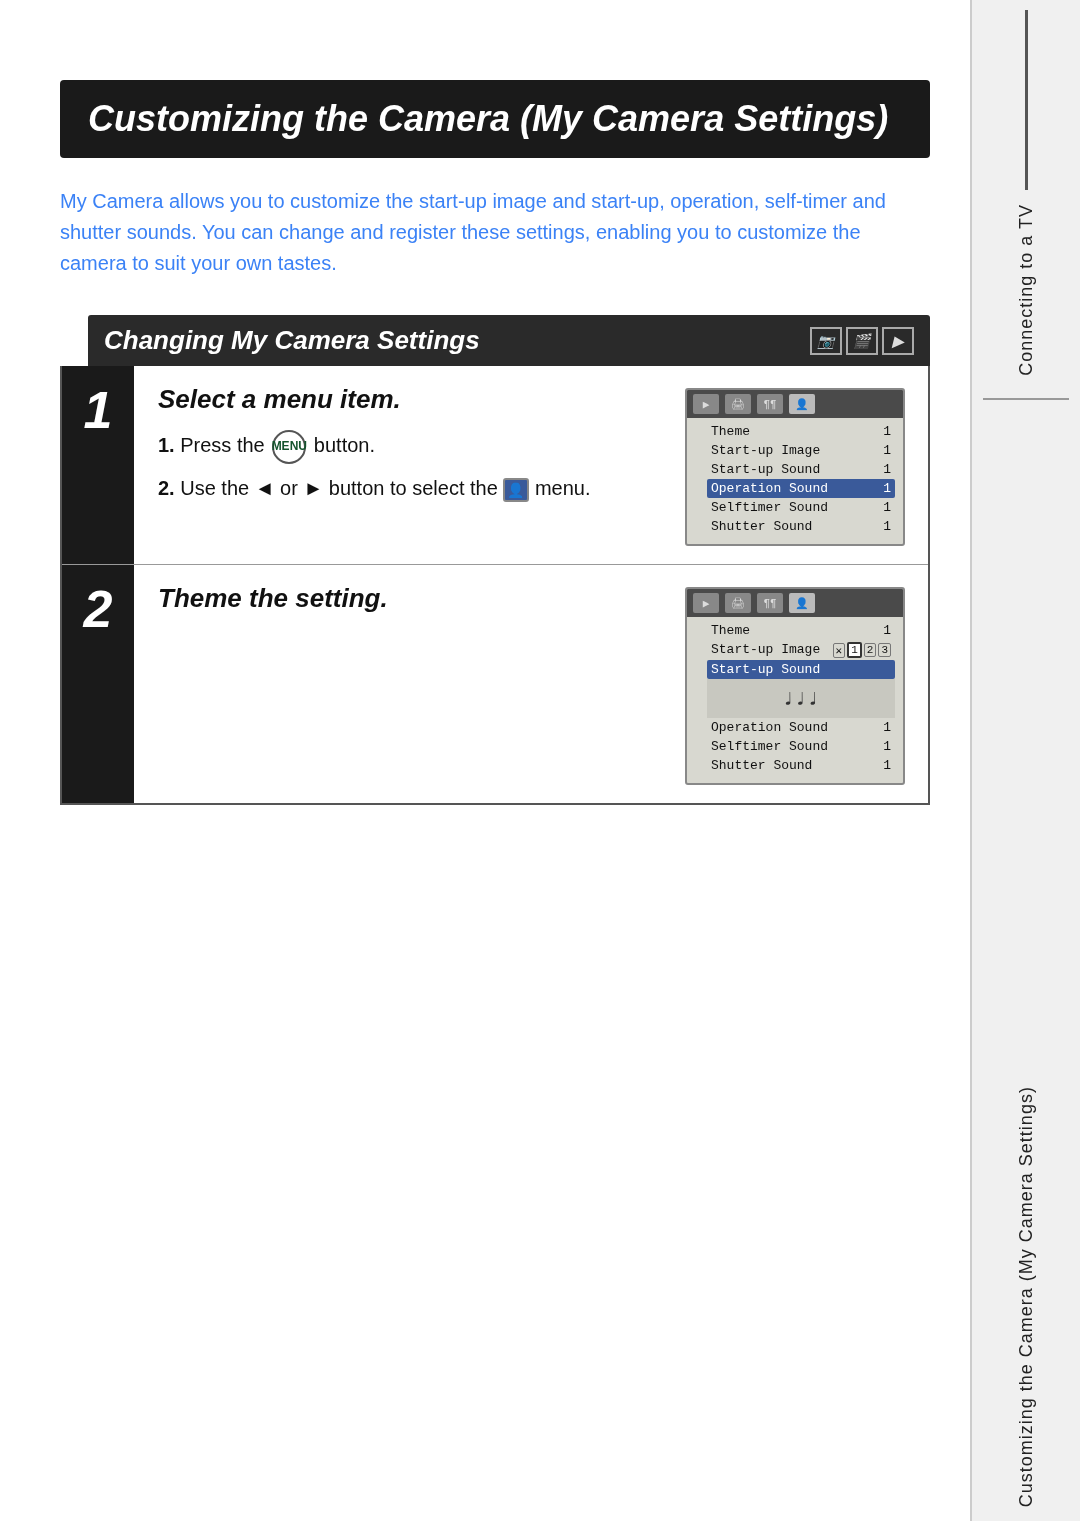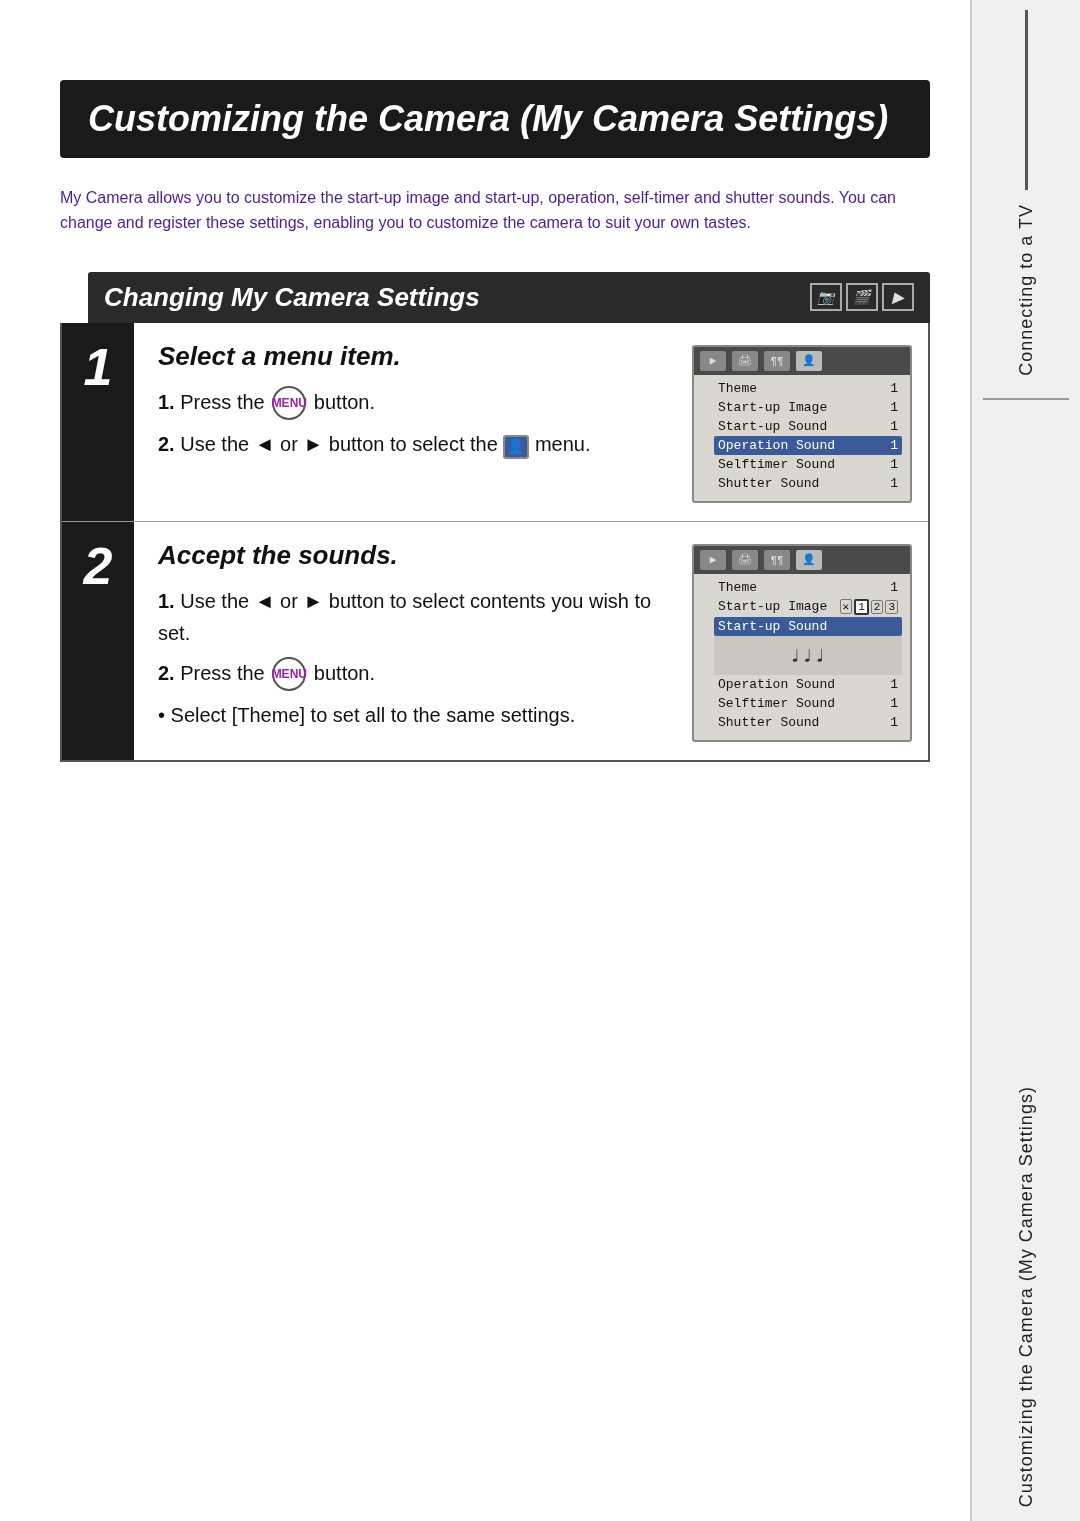--- a/index.html
+++ b/index.html
@@ -43,23 +43,23 @@
       font-weight: bold;
       font-style: italic;
       padding: 18px 28px;
       margin-top: 60px;
       margin-bottom: 28px;
       border-radius: 4px;
     }
 
     
     .intro-text {
-      font-size: 16px;
+      font-size: 20px;
       line-height: 1.55;
-      color: #4c1d95;
+      color: #3b82f6;
       margin-bottom: 36px;
       max-width: 860px;
     }
 
     
     .section-header {
       display: flex;
       align-items: center;
       background: #2a2a2a;
       color: #ffffff;
@@ -119,21 +119,21 @@
     .step-number {
       font-size: 52px;
       font-weight: bold;
       font-style: italic;
       color: #ffffff;
       line-height: 1;
     }
 
     .step-content {
       flex: 1;
-      padding: 18px 16px 18px 24px;
+      padding: 18px 23px 18px 24px;
       display: flex;
       gap: 20px;
     }
 
     .step-text {
       flex: 1;
     }
 
     .step-title {
       font-size: 26px;
@@ -162,21 +162,21 @@
     .menu-btn {
       display: inline-flex;
       align-items: center;
       justify-content: center;
       width: 34px;
       height: 34px;
       border-radius: 50%;
       border: 2px solid #555;
       font-size: 12px;
       font-weight: bold;
-      color: #a21caf;
+      color: #14532d;
       vertical-align: middle;
       margin: 0 2px;
     }
 
     
     .arrow-left { font-size: 20px; }
     .arrow-right { font-size: 20px; }
     .arrow-up { font-size: 20px; }
     .arrow-down { font-size: 20px; }
 
@@ -430,32 +430,21 @@
         </div>
       </div>
     </div>
 
     <div class="step">
       <div class="step-number-col">
         <span class="step-number">2</span>
       </div>
       <div class="step-content">
         <div class="step-text">
-          <div class="step-title">Accept the sounds.</div>
-          <div class="step-instructions">
-            <p>
-              <strong>1.</strong> Use the <span class="arrow-left">◄</span> or <span class="arrow-right">►</span> button to select contents you wish to set.
-            </p>
-            <p>
-              <strong>2.</strong> Press the <span class="menu-btn">MENU</span> button.
-            </p>
-            <p class="bullet">
-              • Select [Theme] to set all to the same settings.
-            </p>
-          </div>
+          <div class="step-title">Theme the setting.</div>
         </div>
 
         <div class="camera-screen camera-screen2">
           <div class="camera-screen-header">
             <div class="screen-tab">▶</div>
             <div class="screen-tab">🖨</div>
             <div class="screen-tab">¶¶</div>
             <div class="screen-tab active">👤</div>
           </div>
           <div class="camera-screen-body">

